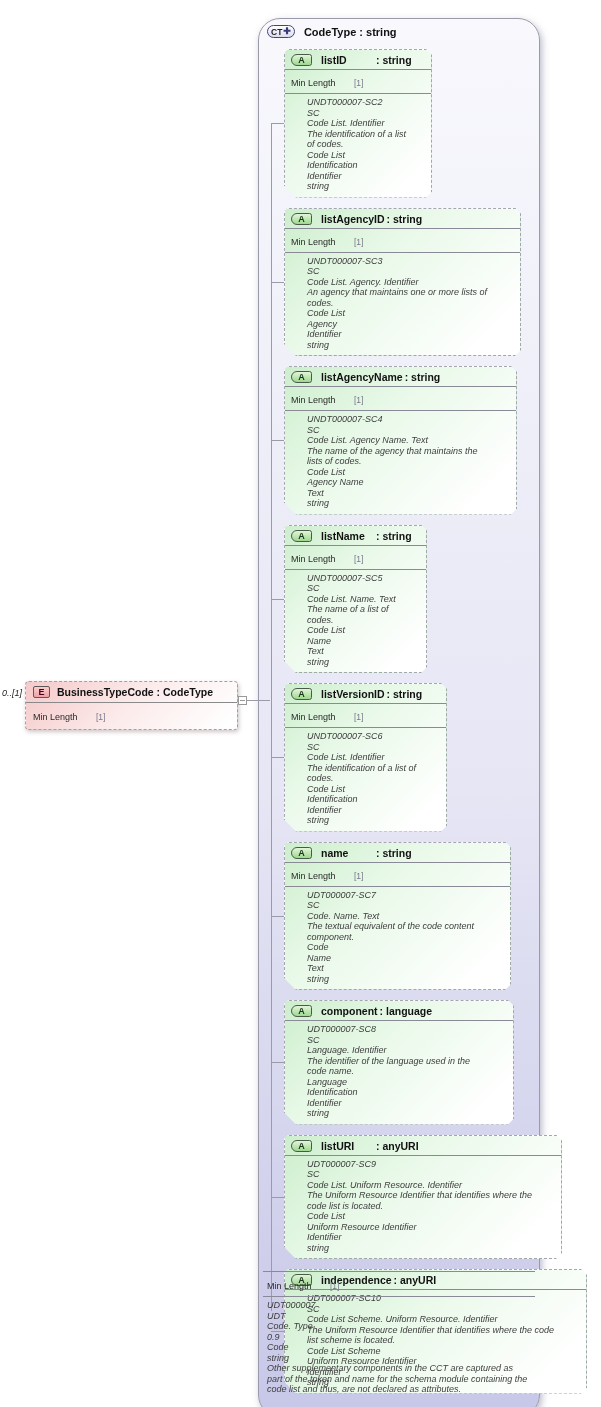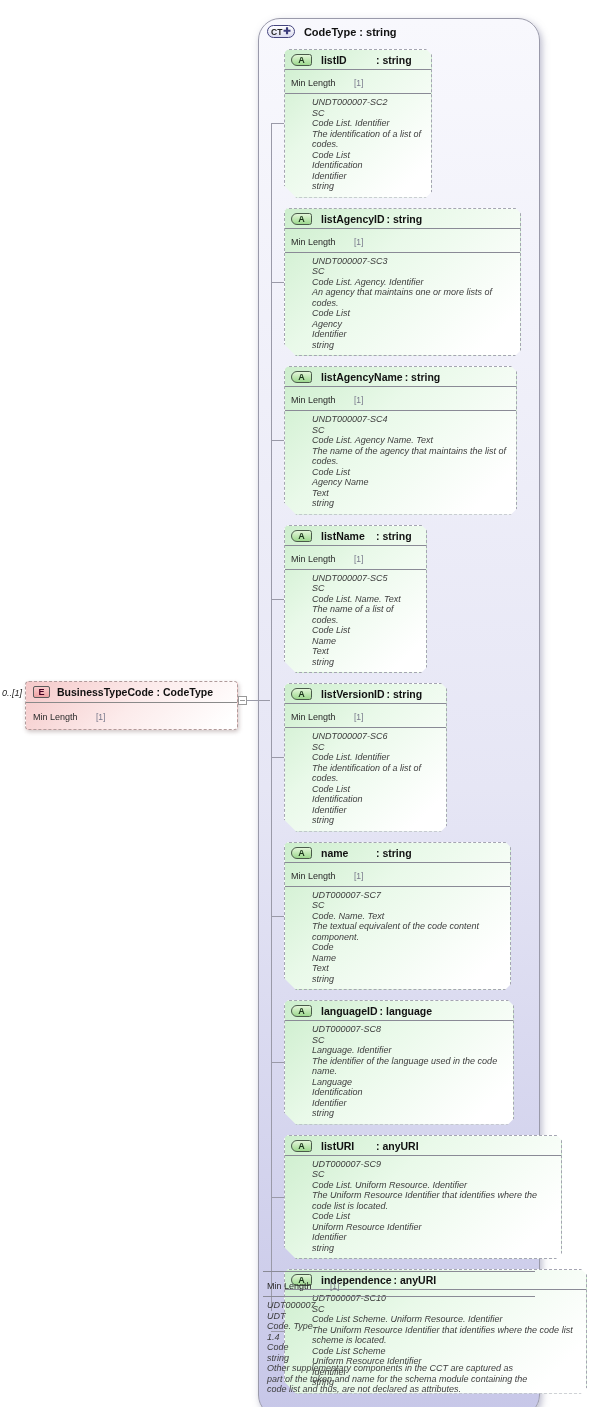--- a/index.html
+++ b/index.html
@@ -105,21 +105,21 @@
   .a-icon {
     width: 21px; height: 12px; margin-right: 9px; flex: none;
     border: 1px solid #4a5a4a; border-radius: 7px 3px 3px 7px;
     background: linear-gradient(#e3f6d9, #9dd88e);
     font-size: 9px; font-weight: bold; color: #1a331a;
     display: flex; align-items: center; justify-content: center;
   }
   .attr-name { display: inline-block; min-width: 53px; }
   .attr-type { margin-left: 2px; }
   .attr-facet { padding: 2px 6px 3px; border-bottom: 1px solid #8a8a96; }
-  .attr-anns { padding: 3px 8px 5px; margin-left: 19px; }
+  .attr-anns { padding: 3px 22px 5px; }
   .ann {
     font-style: italic; font-size: 9px; line-height: 10.5px; color: #3d3d3d;
   }
 
   
   .ct-footer { position: absolute; left: 4px; right: 4px; top: 1252px; }
   .ct-facet-row {
     border-top: 1px solid #8a8a96; border-bottom: 1px solid #8a8a96;
     padding: 3px 4px;
   }
@@ -209,21 +209,21 @@
         <span class="attr-type">: string</span>
       </div>
       <div class="attr-facet facet-row">
         <span class="facet-name">Min Length</span>
         <span class="facet-value">[1]</span>
       </div>
       <div class="attr-anns">
             <div class="ann">UNDT000007-SC4</div>
             <div class="ann">SC</div>
             <div class="ann">Code List. Agency Name. Text</div>
-            <div class="ann">The name of the agency that maintains the list of codes.</div>
+            <div class="ann">The name of the agency that maintains the lists of codes.</div>
             <div class="ann">Code List</div>
             <div class="ann">Agency Name</div>
             <div class="ann">Text</div>
             <div class="ann">string</div>
           </div>
     </div>
   </div>
 
   <div class="attr-wrap">
     <div class="attr">
@@ -294,21 +294,21 @@
             <div class="ann">Text</div>
             <div class="ann">string</div>
           </div>
     </div>
   </div>
 
   <div class="attr-wrap">
     <div class="attr">
       <div class="attr-header">
         <span class="a-icon">A</span>
-        <span class="attr-name">languageID</span>
+        <span class="attr-name">component</span>
         <span class="attr-type">: language</span>
       </div>
 
       <div class="attr-anns">
             <div class="ann">UDT000007-SC8</div>
             <div class="ann">SC</div>
             <div class="ann">Language. Identifier</div>
             <div class="ann">The identifier of the language used in the code name.</div>
             <div class="ann">Language</div>
             <div class="ann">Identification</div>
@@ -363,21 +363,21 @@
 
   <div class="ct-footer">
     <div class="ct-facet-row facet-row">
       <span class="facet-name">Min Length</span>
       <span class="facet-value">[1]</span>
     </div>
     <div class="ct-anns" id="ct-anns">
         <div class="ann">UDT000007</div>
         <div class="ann">UDT</div>
         <div class="ann">Code. Type</div>
-        <div class="ann">1.4</div>
+        <div class="ann">0.9</div>
         <div class="ann">Code</div>
         <div class="ann">string</div>
         <div class="ann">Other supplementary components in the CCT are captured as part of the token and name for the schema module containing the code list and thus, are not declared as attributes.</div>
       </div>
   </div>
 </div>
 
 <div class="connector-square"></div>
 <div class="connector-h"></div>
 

